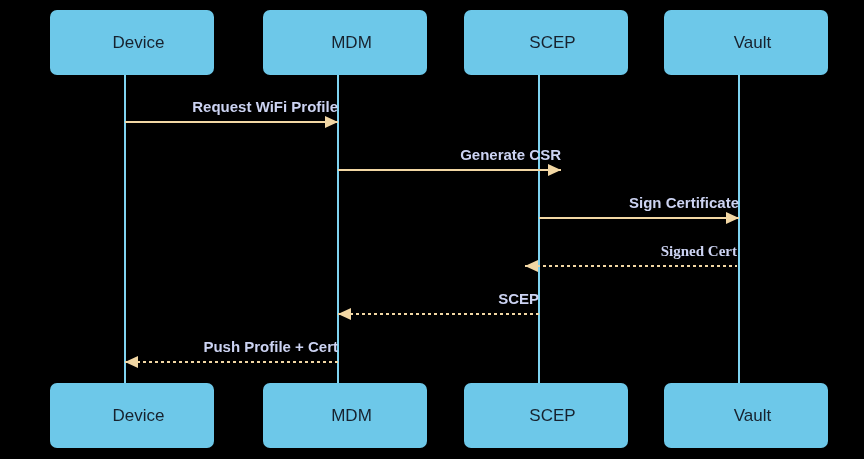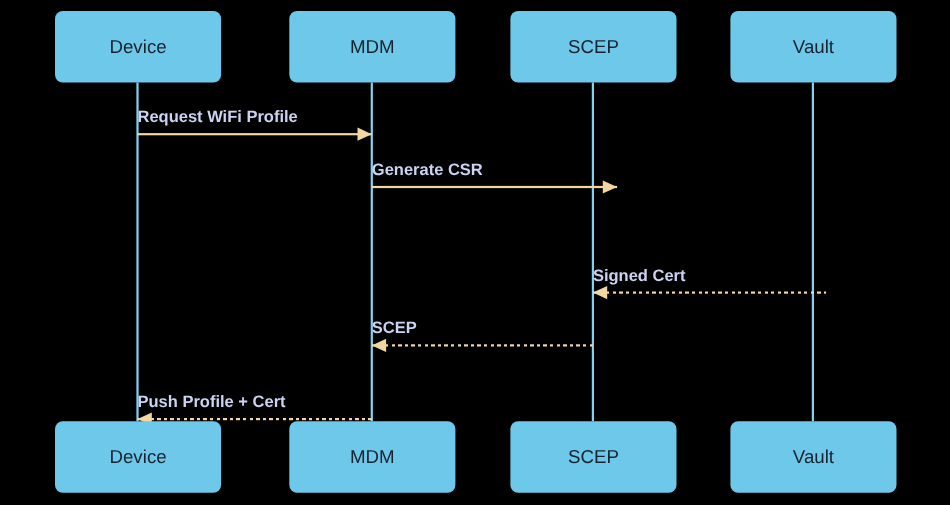--- a/index.html
+++ b/index.html
@@ -19,30 +19,31 @@
     overflow:hidden;
   }
   .actor{
     position:absolute;
     width:151px;height:65px;
     background:var(--actor-fill);
     border-radius:7px;
     display:flex;align-items:center;justify-content:center;
     color:var(--actor-text);
     font-size:17px;
+    padding-left:13px;
   }
   .lifeline{
     position:absolute;
     top:75px;height:308px;width:2px;
     background:var(--lifeline);
   }
   .msg{position:absolute;height:30px;}
   .msg-label{
     position:absolute;left:0;right:0;top:0;height:20px;line-height:20px;
-    text-align:left;
+    text-align:right;
     color:var(--message-text);
     font-size:15px;font-weight:bold;
     white-space:nowrap;
   }
   .msg-line{
     position:absolute;left:0;right:0;top:24px;height:2px;
     background:var(--arrow);
   }
   .msg-line.dotted{
     background:repeating-linear-gradient(90deg,var(--arrow) 0 3px,transparent 3px 6px);
@@ -83,34 +84,39 @@
     <div class="msg-line"></div>
     <div class="head right"></div>
   </div>
 
   <div class="msg" style="left:338px;width:223px;top:145px;">
     <div class="msg-label">Generate CSR</div>
     <div class="msg-line"></div>
     <div class="head right"></div>
   </div>
 
+  <div class="msg" style="left:539px;width:200px;top:193px;">
+    <div class="msg-label">Sign Certificate</div>
+    <div class="msg-line"></div>
+    <div class="head right"></div>
+  </div>
 
-  <div class="msg" style="left:539px;width:212px;top:241px;">
+  <div class="msg" style="left:525px;width:212px;top:241px;font-family:Liberation Serif, serif;">
     <div class="msg-label">Signed Cert</div>
     <div class="msg-line dotted"></div>
     <div class="head left"></div>
   </div>
 
   <div class="msg" style="left:338px;width:201px;top:289px;">
     <div class="msg-label">SCEP</div>
     <div class="msg-line dotted"></div>
     <div class="head left"></div>
   </div>
 
-  <div class="msg" style="left:125px;width:213px;top:356px;">
+  <div class="msg" style="left:125px;width:213px;top:337px;">
     <div class="msg-label">Push Profile + Cert</div>
     <div class="msg-line dotted"></div>
     <div class="head left"></div>
   </div>
 
   <div class="actor" style="left:50px;top:383px;">
     <span>Device</span>
   </div>
   <div class="actor" style="left:263px;top:383px;">
     <span>MDM</span>

